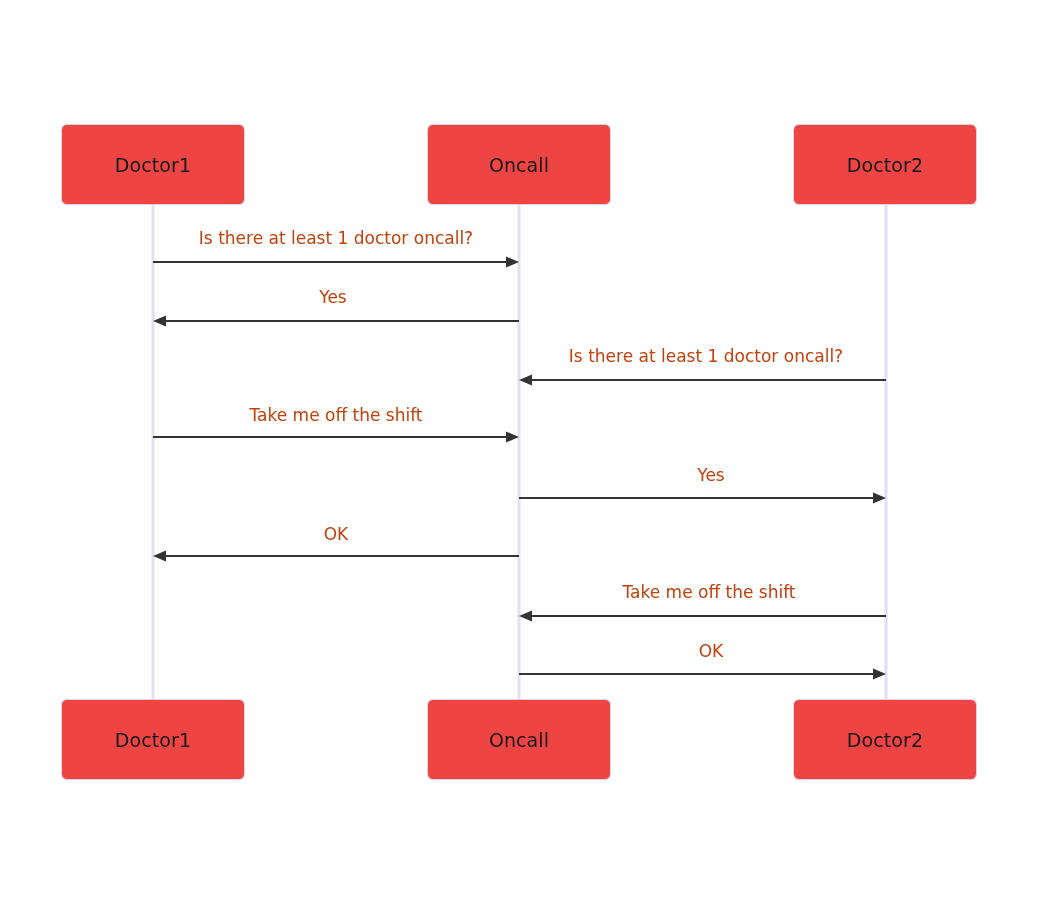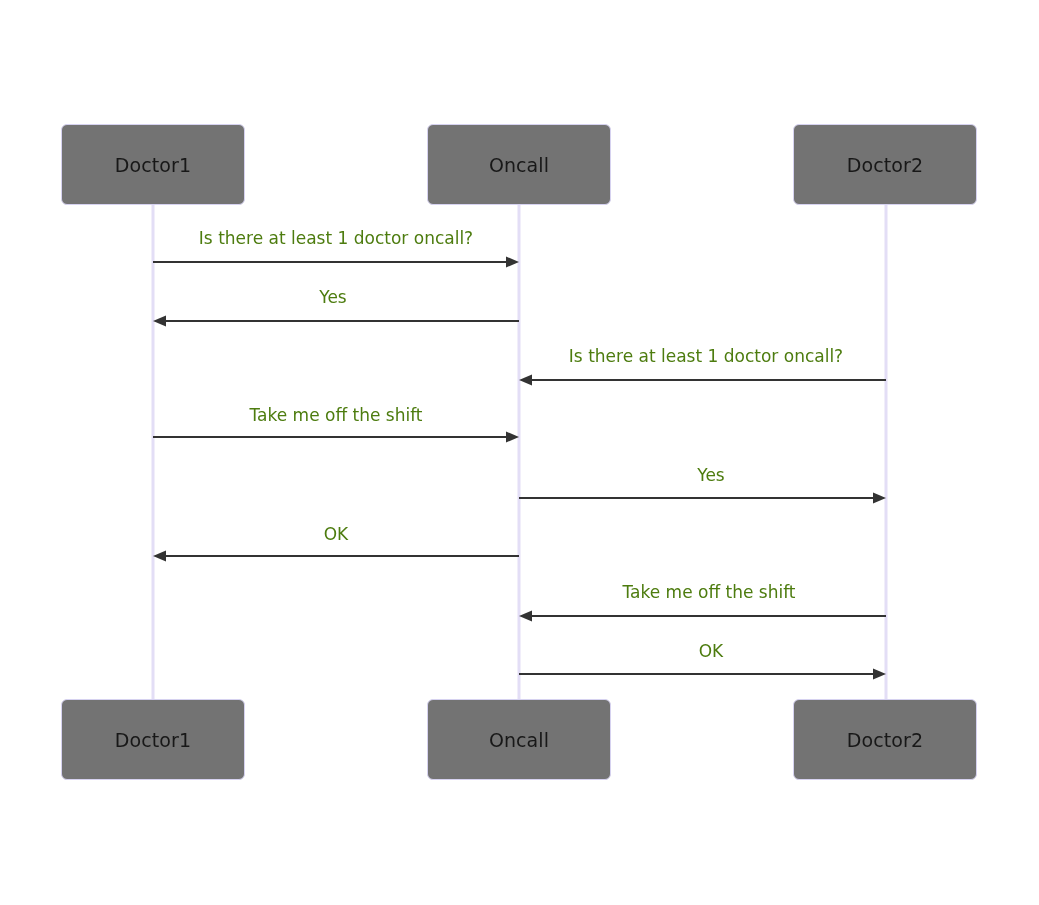--- a/index.html
+++ b/index.html
@@ -22,39 +22,39 @@
     top: 0;
     left: 0;
     width: 1039px;
     height: 905px;
   }
   .participant-box {
     position: absolute;
     box-sizing: border-box;
     width: 184px;
     height: 81px;
-    background: #737373;
+    background: #ef4444;
     border: 1px solid #D6D2F0;
     border-radius: 6px;
     display: flex;
     align-items: center;
     justify-content: center;
   }
   .participant-label {
     font-family: "DejaVu Sans", sans-serif;
     font-size: 19px;
     color: #181818;
     letter-spacing: 0.1px;
     white-space: nowrap;
   }
   .msg-label {
     position: absolute;
     font-family: "DejaVu Sans", sans-serif;
     font-size: 17px;
-    color: #4d7c0f;
+    color: #c2410c;
     white-space: nowrap;
     transform: translate(-50%, -100%);
     text-align: center;
   }
   .lifeline {
     stroke: #E3DEF6;
     stroke-width: 3;
   }
   .msg-line {
     stroke: #333333;

